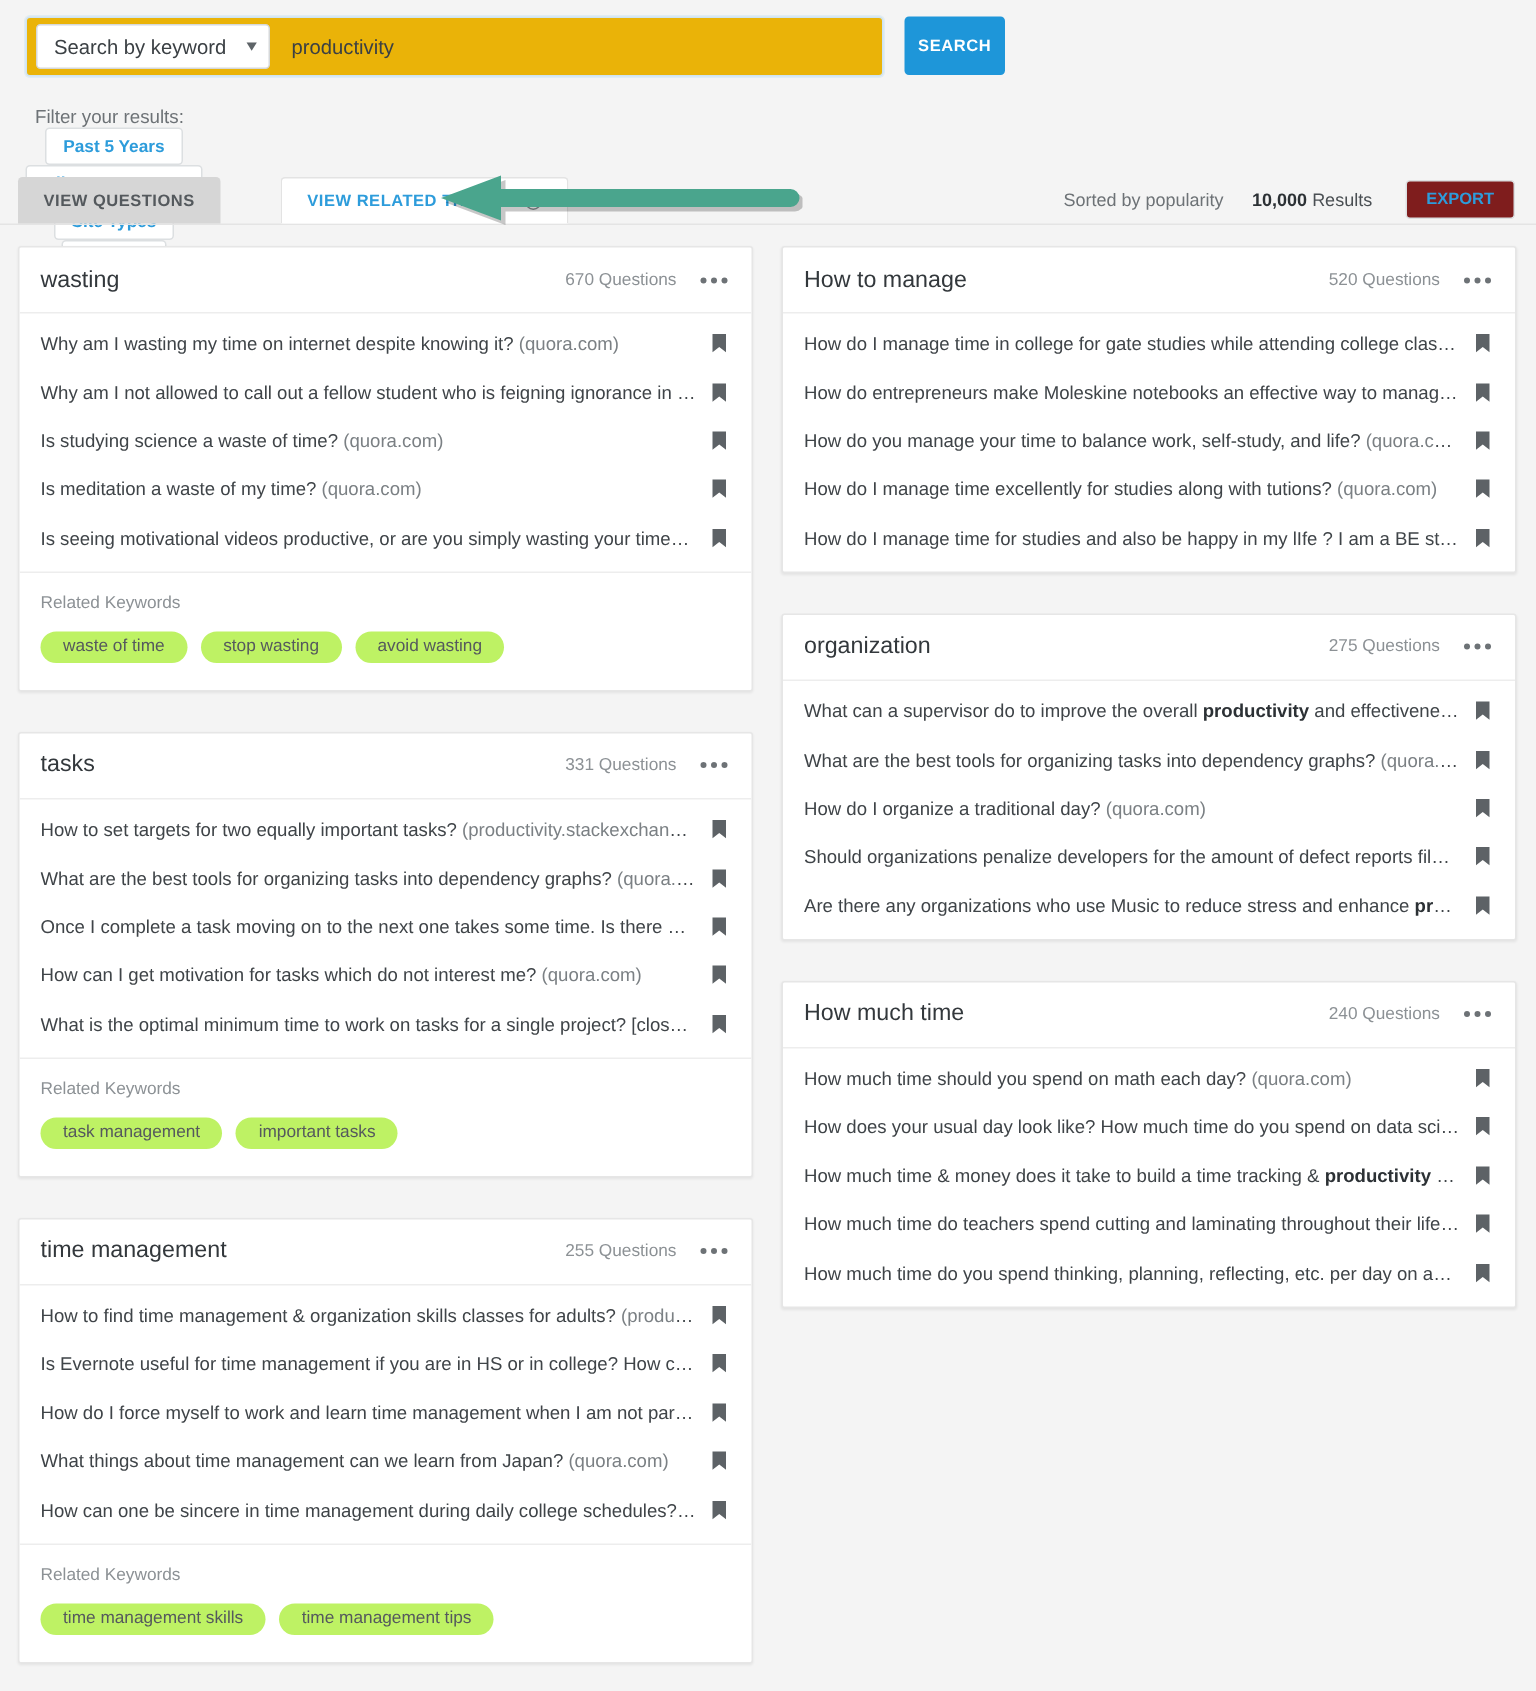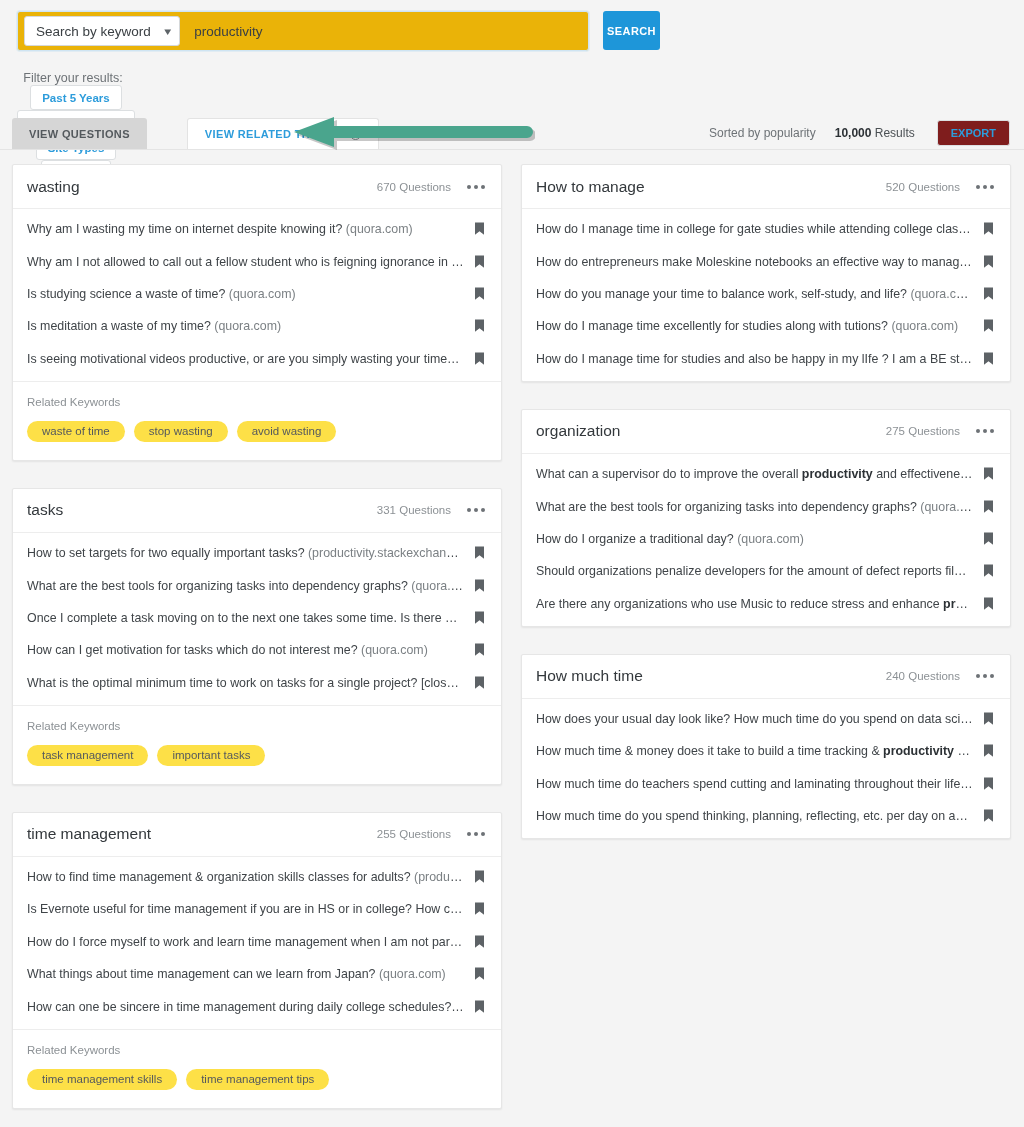--- a/index.html
+++ b/index.html
@@ -39,21 +39,21 @@
     transform: scaleX(1.25);
   }
   .kw-input {
     flex: 1; border: none; outline: none;
     font-size: 13.5px; color: #3b4044;
     padding-left: 14px; background: transparent;
     font-family: "Liberation Sans", sans-serif;
   }
   .search-btn {
     margin-left: 14px;
-    width: 57px; height: 39px;
+    width: 67px; height: 39px;
     background: #1e96d9; color: #fff;
     border: none; border-radius: 3px;
     font-size: 11px; font-weight: bold; letter-spacing: .4px;
     cursor: pointer;
     font-family: "Liberation Sans", sans-serif;
   }
 
   
   .filter-row {
     position: absolute; top: 71px; left: 17px;
@@ -161,21 +161,21 @@
   .bookmark { flex: 0 0 auto; width: 11px; cursor: pointer; }
   .bookmark svg { display: block; }
 
   .kw-block {
     border-top: 1px solid #ededed;
     padding: 14px 14px 18px 14px;
   }
   .kw-title { font-size: 11.5px; color: #8c9195; margin-bottom: 13px; }
   .kw-chips { display: flex; flex-wrap: wrap; gap: 9px; }
   .kw-chip {
-    background: #fde047; color: #55595d;
+    background: #bef264; color: #55595d;
     border-radius: 11px; height: 21px;
     padding: 0 15px;
     display: flex; align-items: center;
     font-size: 11.5px; cursor: pointer; white-space: nowrap;
   }
 </style>
 </head>
 <body>
 
 <div class="page">
@@ -535,20 +535,28 @@
             <div class="card-title">How much time</div>
             <div class="card-count">240 Questions</div>
             <div class="dots">
               <i></i>
               <i></i>
               <i></i>
             </div>
           </div>
           <div class="q-list">
             <div class="q-row">
+              <div class="q-text">How much time should you spend on math each day? <span class="src">(quora.com)</span></div>
+              <span class="bookmark">
+                <svg width="11" height="14" viewBox="0 0 11 14">
+                  <path d="M1 0.6 h9 v12.2 l-4.5 -3.5 l-4.5 3.5 z" fill="#5d6266"></path>
+                </svg>
+              </span>
+            </div>
+            <div class="q-row">
               <div class="q-text">How does your usual day look like? How much time do you spend on data science probl…</div>
               <span class="bookmark">
                 <svg width="11" height="14" viewBox="0 0 11 14">
                   <path d="M1 0.6 h9 v12.2 l-4.5 -3.5 l-4.5 3.5 z" fill="#5d6266"></path>
                 </svg>
               </span>
             </div>
             <div class="q-row">
               <div class="q-text">How much time &amp; money does it take to build a time tracking &amp; <b>productivity</b> analysis tool…</div>
               <span class="bookmark">

